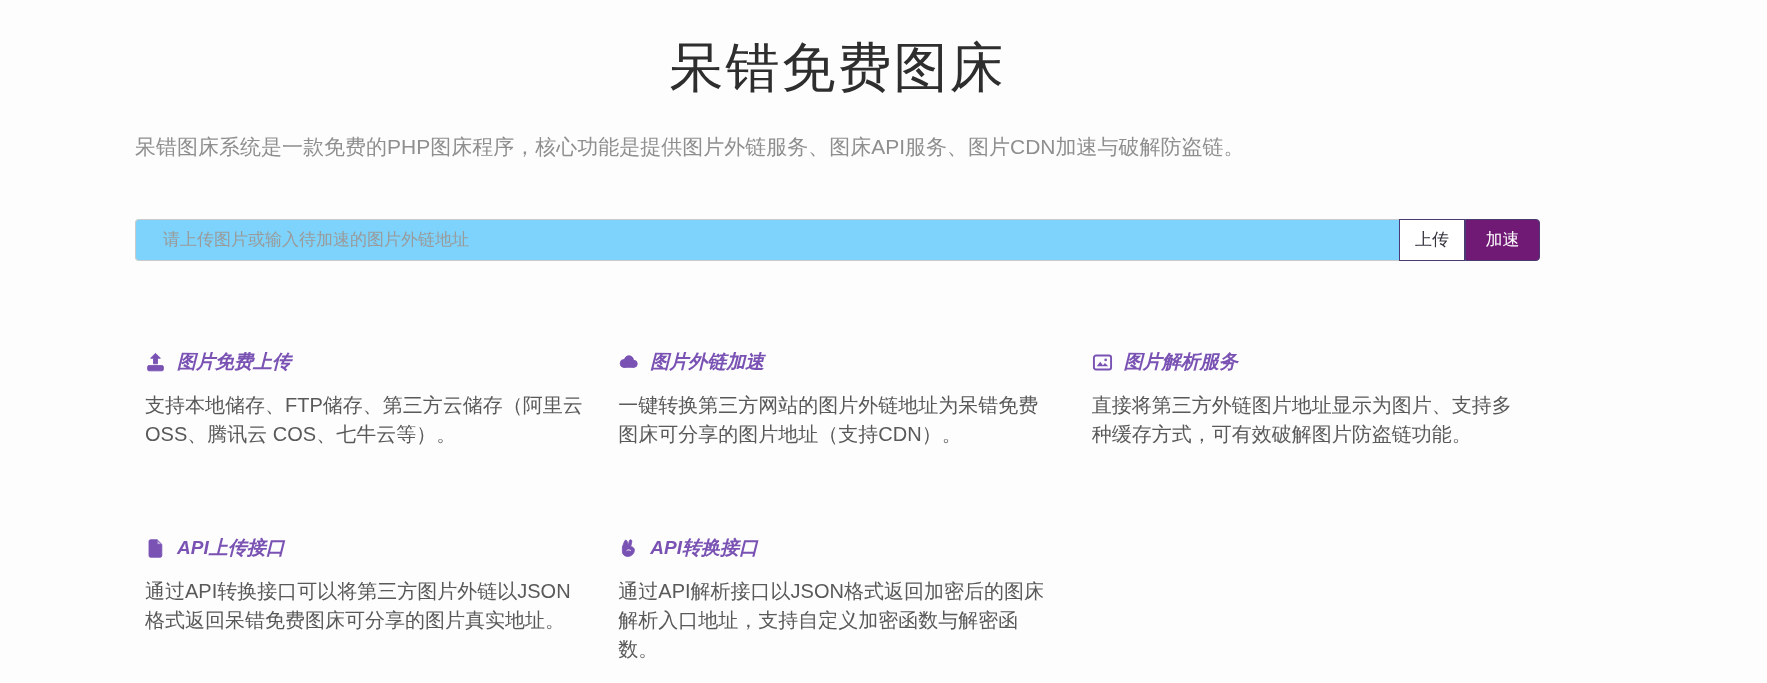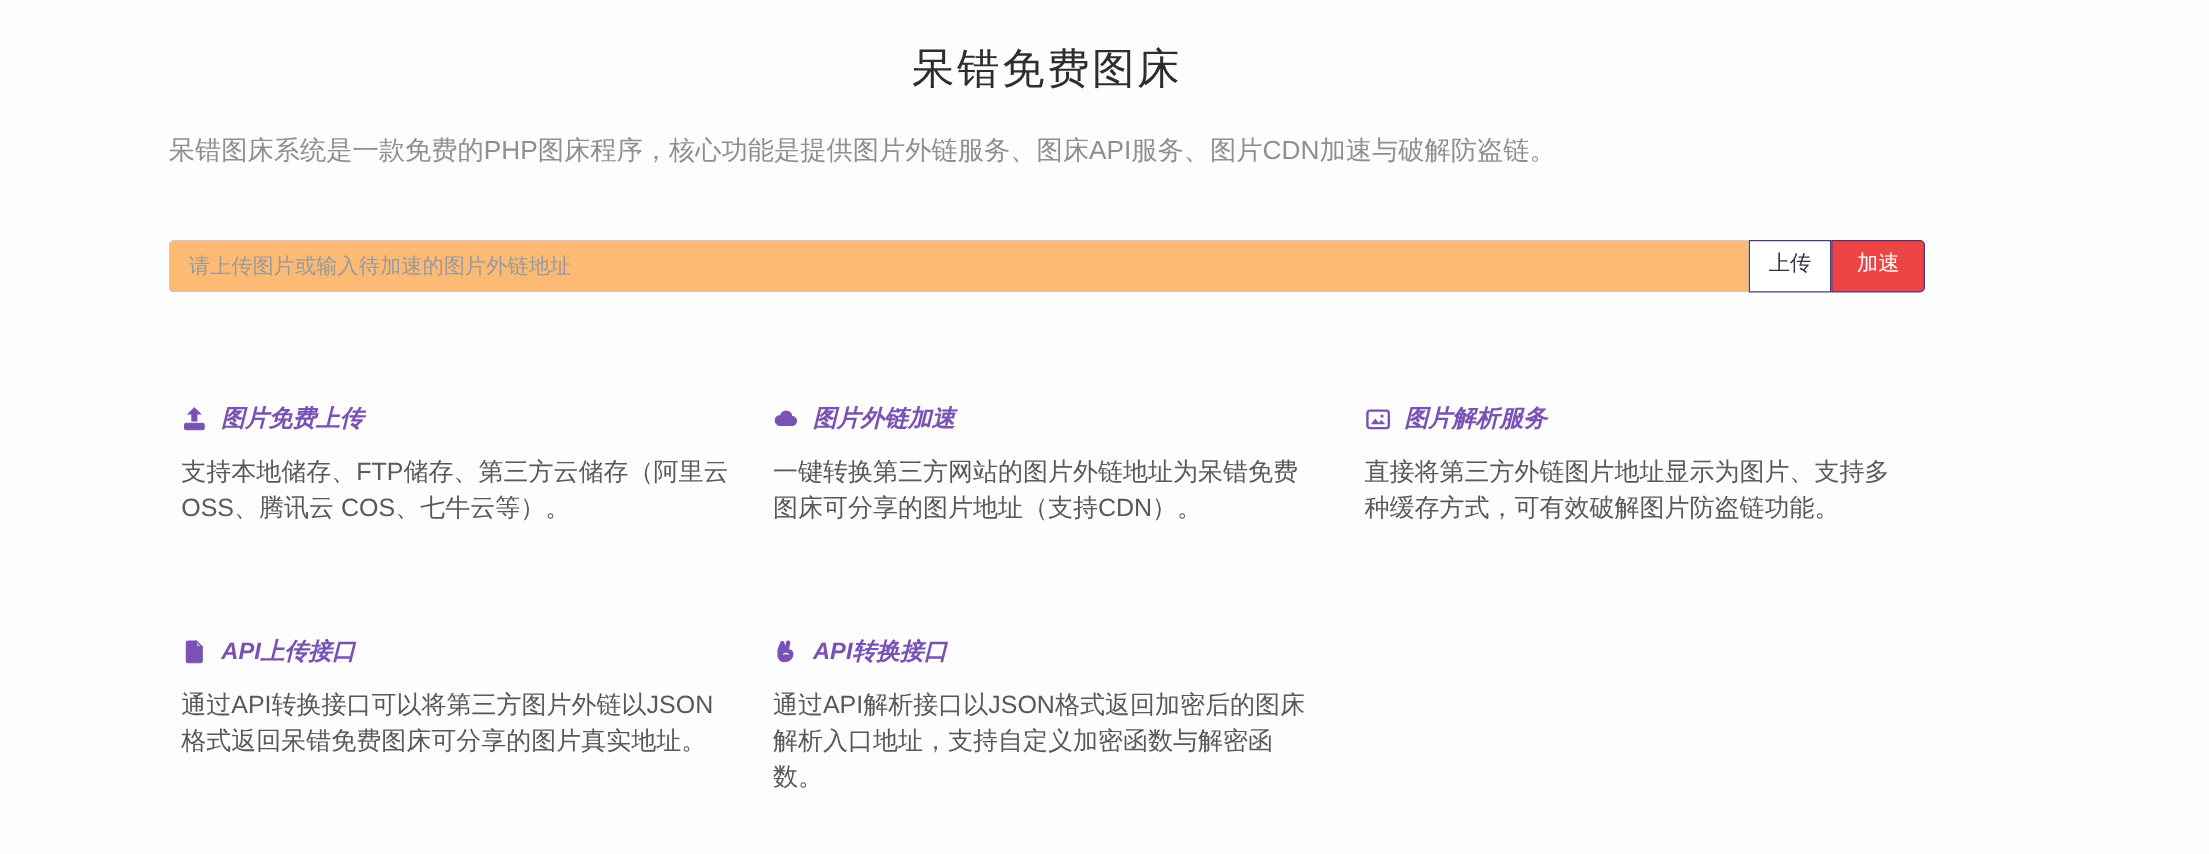--- a/index.html
+++ b/index.html
@@ -7,49 +7,49 @@
   body {
     width: 1767px; height: 683px;
     background: #fdfdfe;
     font-family: "Liberation Sans", sans-serif;
     overflow: hidden;
   }
   .container { width: 1405px; margin-left: 135px; }
 
   .page-title {
     margin: 32px 0 0; text-align: center;
-    font-size: 34px; font-weight: 500; color: #2e2e2e;
+    font-size: 54px; font-weight: 500; color: #2e2e2e;
     letter-spacing: 2px;
   }
   .subtitle {
     margin: 28px 0 0; text-align: left;
     font-size: 21px; color: #8f8f8f; font-weight: 400;
   }
 
   .search-row { display: flex; margin-top: 58px; height: 42px; }
   .search-input {
     flex: 1; height: 42px;
     border: 1px solid #cbcbcb; border-right: none;
     border-radius: 4px 0 0 4px;
-    padding: 0 15px; font-size: 17px; color: #333;
-    outline: none; background: #fdba74;
+    padding: 0 27px; font-size: 17px; color: #333;
+    outline: none; background: #7dd3fc;
     font-family: "Liberation Sans", sans-serif;
   }
   .search-input::placeholder { color: #9a9a9a; }
   .btn {
     height: 42px; font-size: 17px; cursor: pointer;
-    font-family: Liberation Mono, monospace;
+    font-family: Liberation Serif, serif;
     padding: 0; line-height: 40px; text-align: center;
   }
   .btn-upload {
     width: 66px; background: #ffffff; color: #34333e;
     border: 1px solid #4a3c73; border-radius: 0;
   }
   .btn-accel {
-    width: 75px; background: #ef4444; color: #ffffff;
+    width: 75px; background: #701a75; color: #ffffff;
     border: 1px solid #4a3c73; border-radius: 0 4px 4px 0;
   }
 
   .features {
     margin-top: 88px; padding: 0 10px;
     display: grid; grid-template-columns: repeat(3, 1fr);
     column-gap: 35px; row-gap: 86px;
   }
   .feature-title {
     margin: 0; font-size: 19px; font-weight: 600; color: #7952b3;

